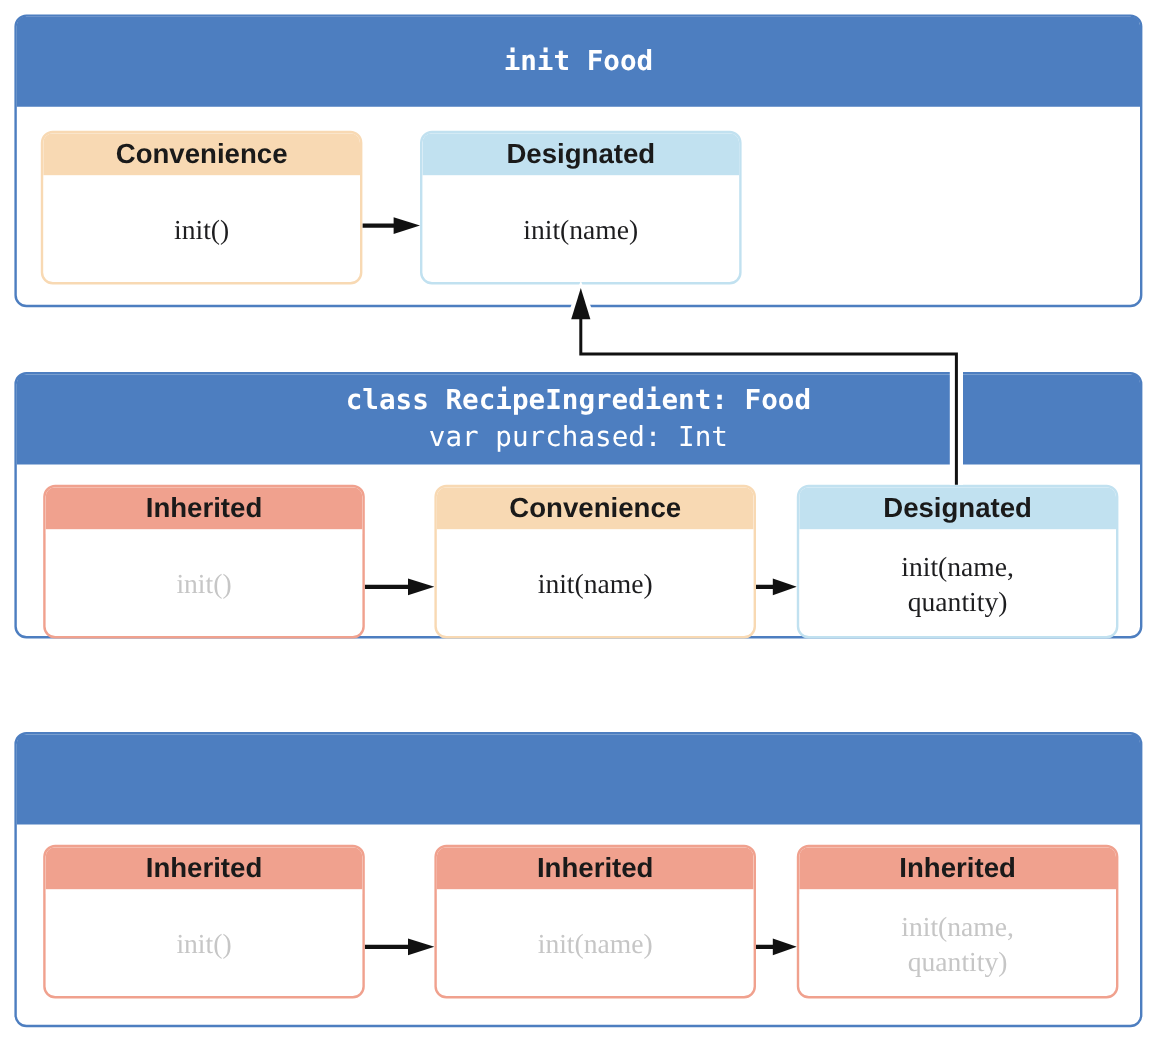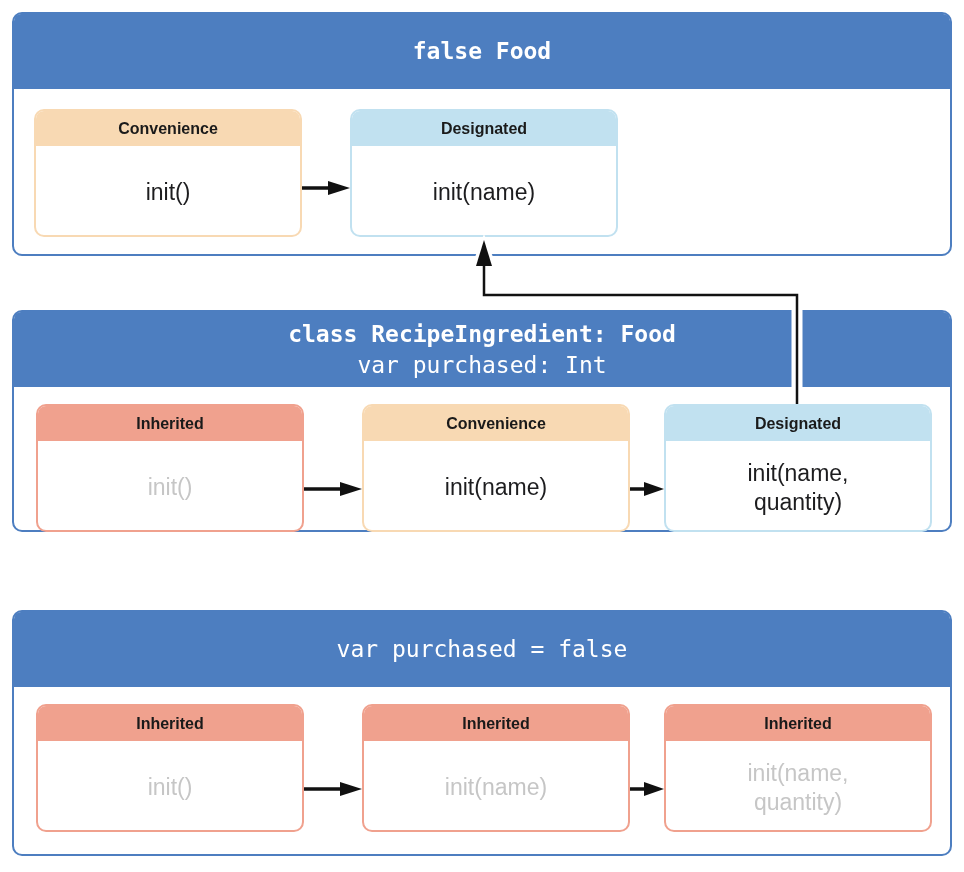--- a/index.html
+++ b/index.html
@@ -27,46 +27,46 @@
   .class-prop { font-size:23px; }
 
   .card {
     position:absolute; width:268px; height:128px;
     background:#ffffff; border:2px solid var(--tint);
     border-radius:10px; box-sizing:border-box; overflow:hidden;
   }
   .card-title {
     height:35px; background:var(--tint); border-bottom:4px solid #ffffff;
     display:flex; align-items:center; justify-content:center;
-    font-size:16px; font-weight:bold; color:#1a1a1a;
+    font-size:23px; font-weight:bold; color:#1a1a1a;
   }
   .card-code {
     height:85px; display:flex; align-items:center; justify-content:center;
-    font-family:Liberation Sans, sans-serif; font-size:23px;
+    font-family:Liberation Serif, serif; font-size:23px;
     color:#1d1d1f; white-space:pre-line; text-align:center; line-height:1.25;
   }
   .kind-convenience { --tint: var(--convenience_tint); }
   .kind-designated  { --tint: var(--designated_tint); }
   .kind-inherited   { --tint: var(--inherited_tint); }
   .muted .card-code { color:var(--muted_text); }
 
   .flow-arrow { position:absolute; }
   .overlay {
     position:absolute; left:0; top:0; width:964px; height:872px;
     pointer-events:none; z-index:5;
   }
 </style>
 </head>
 <body>
 
 <div class="canvas">
 
   <section class="class-box" id="box-food">
     <header class="class-header">
-      <div class="class-decl">false Food</div>
+      <div class="class-decl">init Food</div>
     </header>
     <div class="card kind-convenience" style="left:20px; top:95px">
       <div class="card-title">Convenience</div>
       <div class="card-code">init()</div>
     </div>
     <svg class="flow-arrow" style="left:288px; top:165px" width="48" height="18">
       <line x1="0" y1="9" x2="27" y2="9" stroke="#111111" stroke-width="3.5"></line>
       <polygon points="48,9 26,2 26,16" fill="#111111"></polygon>
     </svg>
     <div class="card kind-designated" style="left:336px; top:95px">
@@ -98,21 +98,20 @@
     </svg>
     <div class="card kind-designated" style="left:650px; top:92px">
       <div class="card-title">Designated</div>
       <div class="card-code">init(name,
 quantity)</div>
     </div>
   </section>
 
   <section class="class-box" id="box-shopping">
     <header class="class-header">
-      <div class="class-prop">var purchased = false</div>
     </header>
     <div class="card kind-inherited muted" style="left:22px; top:92px">
       <div class="card-title">Inherited</div>
       <div class="card-code">init()</div>
     </div>
     <svg class="flow-arrow" style="left:290px; top:168px" width="58" height="18">
       <line x1="0" y1="9" x2="37" y2="9" stroke="#111111" stroke-width="3.5"></line>
       <polygon points="58,9 36,2 36,16" fill="#111111"></polygon>
     </svg>
     <div class="card kind-inherited muted" style="left:348px; top:92px">

